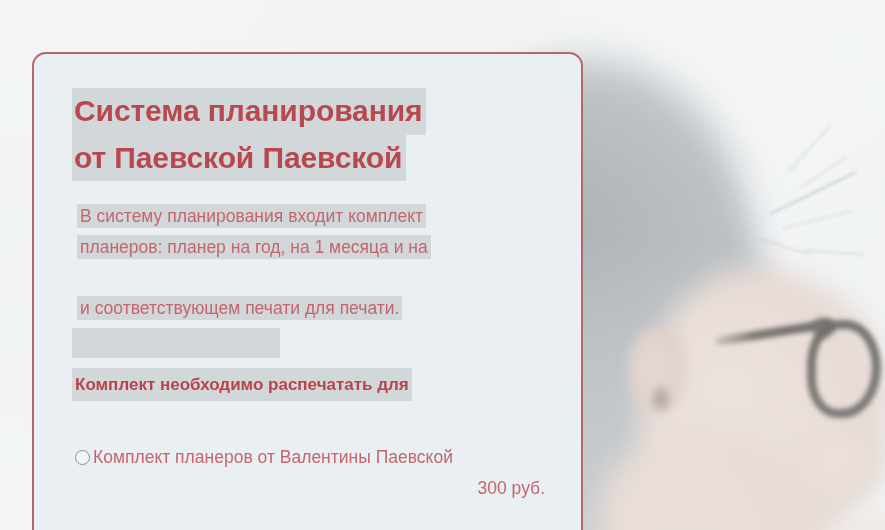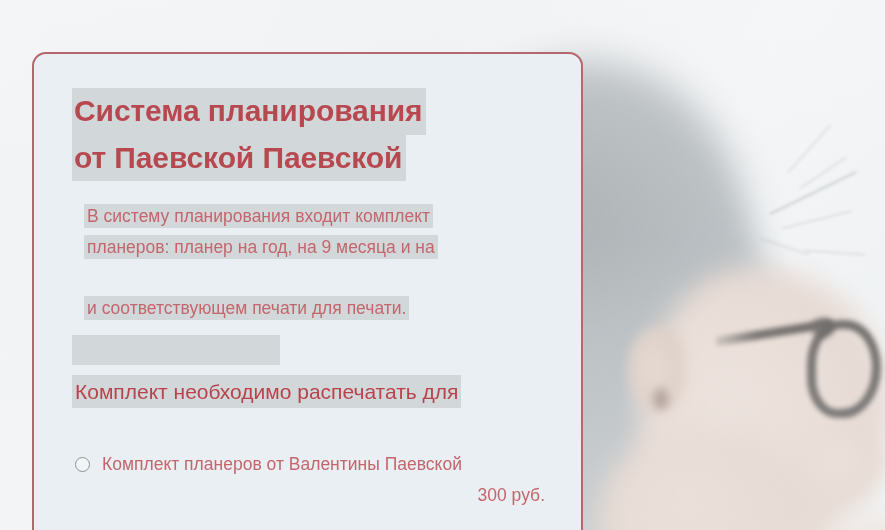--- a/index.html
+++ b/index.html
@@ -163,55 +163,55 @@
     color: #b8484f;
     letter-spacing: -0.1px;
   }
   h1.title span.line {
     display: inline-block;
     padding: 1px 4px 2px 2px;
   }
   .title-wrap { margin-bottom: 20px; }
 
   p.body {
-    margin: 12px;
+    margin: 5px;
     font-size: 17.5px;
     line-height: 30.5px;
     color: #c4666d;
   }
   p.body span.line {
     display: inline;
     padding: 2px 3px;
     box-decoration-break: clone;
     -webkit-box-decoration-break: clone;
   }
   .blank-line {
     height: 30px;
     width: 208px;
     margin-top: 2px;
   }
 
   p.bold-note {
     margin: 10px 0 0 0;
-    font-size: 21px;
-    font-weight: normal;
+    font-size: 17px;
+    font-weight: bold;
     line-height: 31px;
     color: #b9434b;
   }
   p.bold-note span.line {
     display: inline-block;
     padding: 1px 3px;
   }
 
   
   .option-block { margin-top: 42px; }
   .option-row {
     display: flex;
     align-items: flex-start;
-    gap: 12px;
+    gap: 3px;
   }
   .radio {
     width: 13px; height: 13px;
     border: 1.4px solid #8d9296;
     border-radius: 50%;
     background: #f2f5f7;
     flex: 0 0 auto;
     margin-top: 7px;
     margin-left: 3px;
     cursor: pointer;
@@ -262,21 +262,21 @@
 
     <div class="title-wrap">
       <h1 class="title">
         <span class="line sel">Система планирования</span><br>
         <span class="line sel">от Паевской Паевской</span>
       </h1>
     </div>
 
     <p class="body">
       <span class="line sel">В систему планирования входит комплект</span><br>
-      <span class="line sel">планеров: планер на год, на 9 месяца и на</span><br>
+      <span class="line sel">планеров: планер на год, на 1 месяца и на</span><br>
       <br>
       <span class="line sel">и соответствующем печати для печати.</span>
     </p>
 
     <div class="blank-line sel"></div>
 
     <p class="bold-note">
       <span class="line sel">Комплект необходимо распечатать для</span><br>
     </p>
 

